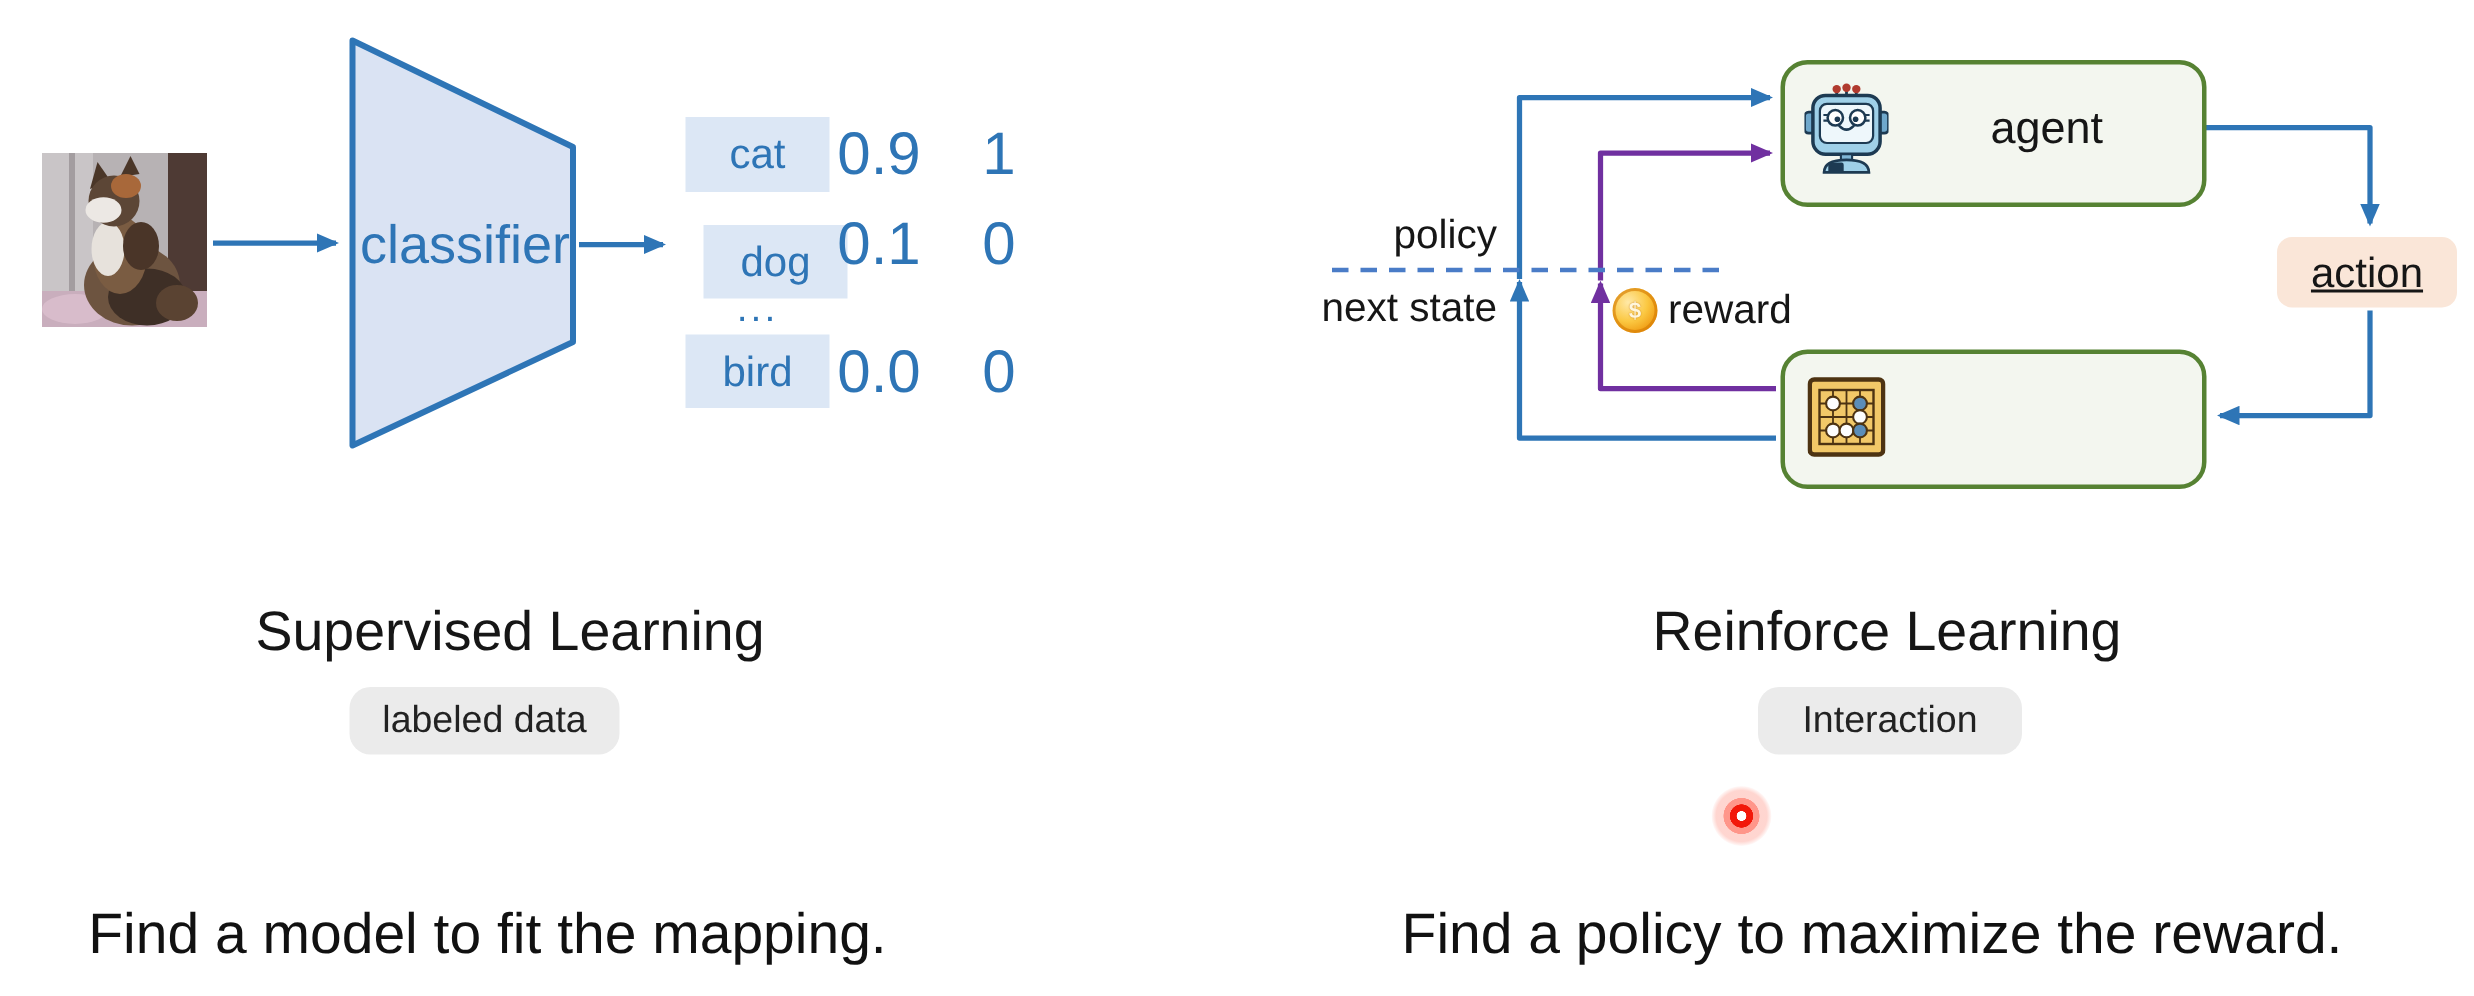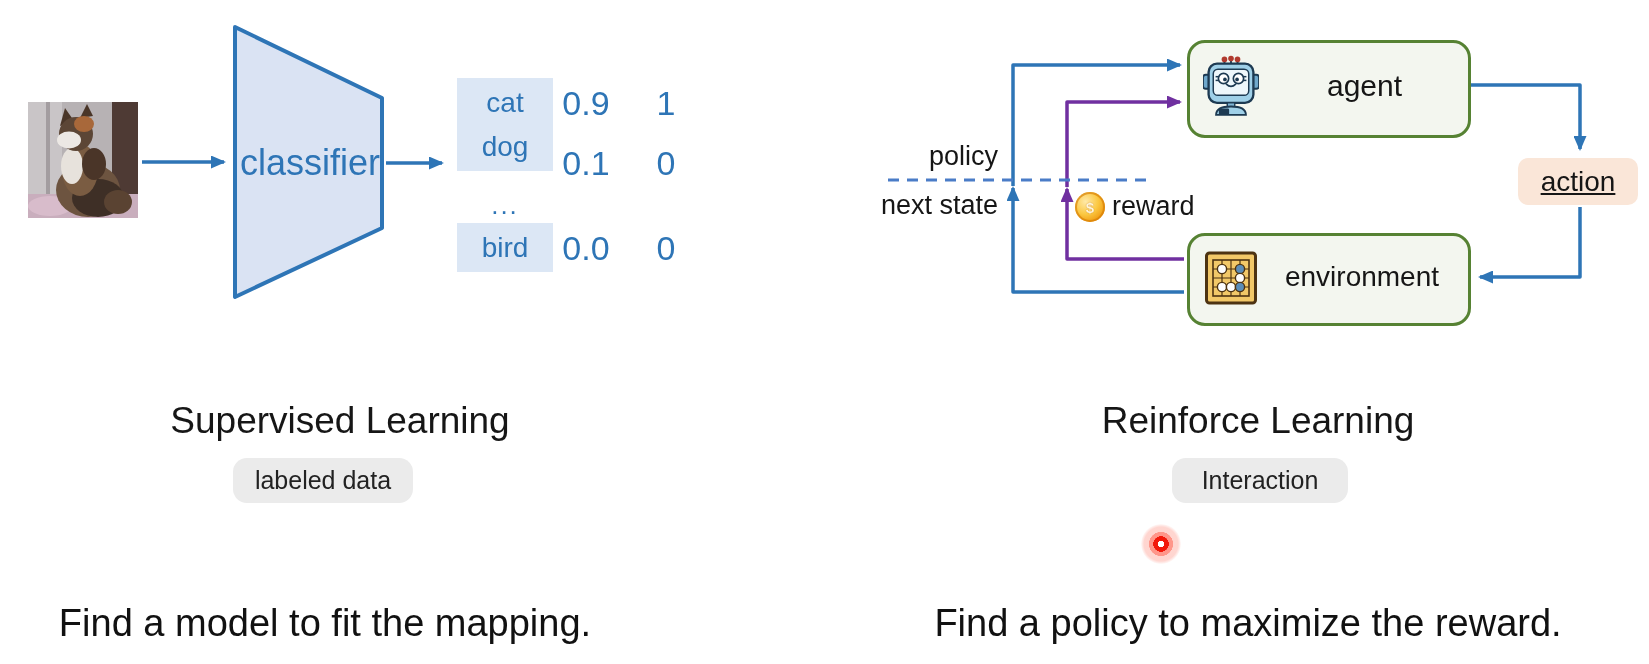--- a/index.html
+++ b/index.html
@@ -7,25 +7,25 @@
           font-family:"Liberation Sans","DejaVu Sans",sans-serif;color:#1b1b1b;}
   .abs{position:absolute;}
   svg{display:block;}
   
   #cat-photo{left:28px;top:102px;width:110px;height:116px;}
   #classifier-label{left:238px;top:146px;width:144px;height:34px;line-height:34px;
       text-align:center;font-size:36px;color:#2e75b6;}
   .cell{left:457px;width:96px;background:#dce7f5;color:#2e75b6;font-size:28px;
       text-align:center;display:flex;align-items:center;justify-content:center;}
   #cell-cat{top:78px;height:50px;}
-  #cell-dog{top:122px;height:49px;}
+  #cell-dog{top:150px;height:49px;margin-left:12px;}
   #cell-bird{top:223px;height:49px;}
   #cell-dots{left:457px;top:190px;width:96px;height:30px;color:#2e75b6;font-size:26px;
       letter-spacing:2px;text-align:center;line-height:30px;}
-  .num{width:60px;text-align:left;font-size:34px;color:#2e75b6;height:50px;
+  .num{width:60px;text-align:left;font-size:40px;color:#2e75b6;height:50px;
       display:flex;align-items:center;justify-content:center;}
   .col-prob{left:556px;} .col-truth{left:636px;}
   .row1{top:78px;} .row2{top:138px;} .row3{top:223px;}
   .title{top:396px;height:50px;line-height:50px;font-size:37px;text-align:center;color:#161616;}
   #title-left{left:90px;width:500px;}
   #title-right{left:1008px;width:500px;}
   .pill{top:458px;height:45px;line-height:45px;background:#ebebeb;border-radius:14px;
       font-size:25px;text-align:center;color:#222;}
   #badge-left{left:233px;width:180px;}
   #badge-right{left:1172px;width:176px;}
@@ -167,21 +167,20 @@
     <line x1="8" y1="18" x2="44" y2="18" stroke="#4d3312" stroke-width="1.2"></line>
     <line x1="8" y1="27" x2="44" y2="27" stroke="#4d3312" stroke-width="1.2"></line>
     <line x1="8" y1="36" x2="44" y2="36" stroke="#4d3312" stroke-width="1.2"></line>
     <circle cx="17" cy="18" r="4.6" fill="#fdfdfd" stroke="#4d3312" stroke-width="1.4"></circle>
     <circle cx="35" cy="18" r="4.6" fill="#5b8db8" stroke="#4d3312" stroke-width="1.4"></circle>
     <circle cx="35" cy="27" r="4.6" fill="#fdfdfd" stroke="#4d3312" stroke-width="1.4"></circle>
     <circle cx="17" cy="36" r="4.6" fill="#fdfdfd" stroke="#4d3312" stroke-width="1.4"></circle>
     <circle cx="26" cy="36" r="4.6" fill="#fdfdfd" stroke="#4d3312" stroke-width="1.4"></circle>
     <circle cx="35" cy="36" r="4.6" fill="#5b8db8" stroke="#4d3312" stroke-width="1.4"></circle>
   </svg>
-  <div id="env-label" class="abs">environment</div>
 
   <div id="action-badge" class="abs">action</div>
 
   <div id="state-label" class="abs flowlabel">policy</div>
   <div id="next-state-label" class="abs flowlabel">next state</div>
   <div id="coin-icon" class="abs">
     <span>$</span>
   </div>
   <div id="reward-label" class="abs flowlabel">reward</div>
 

